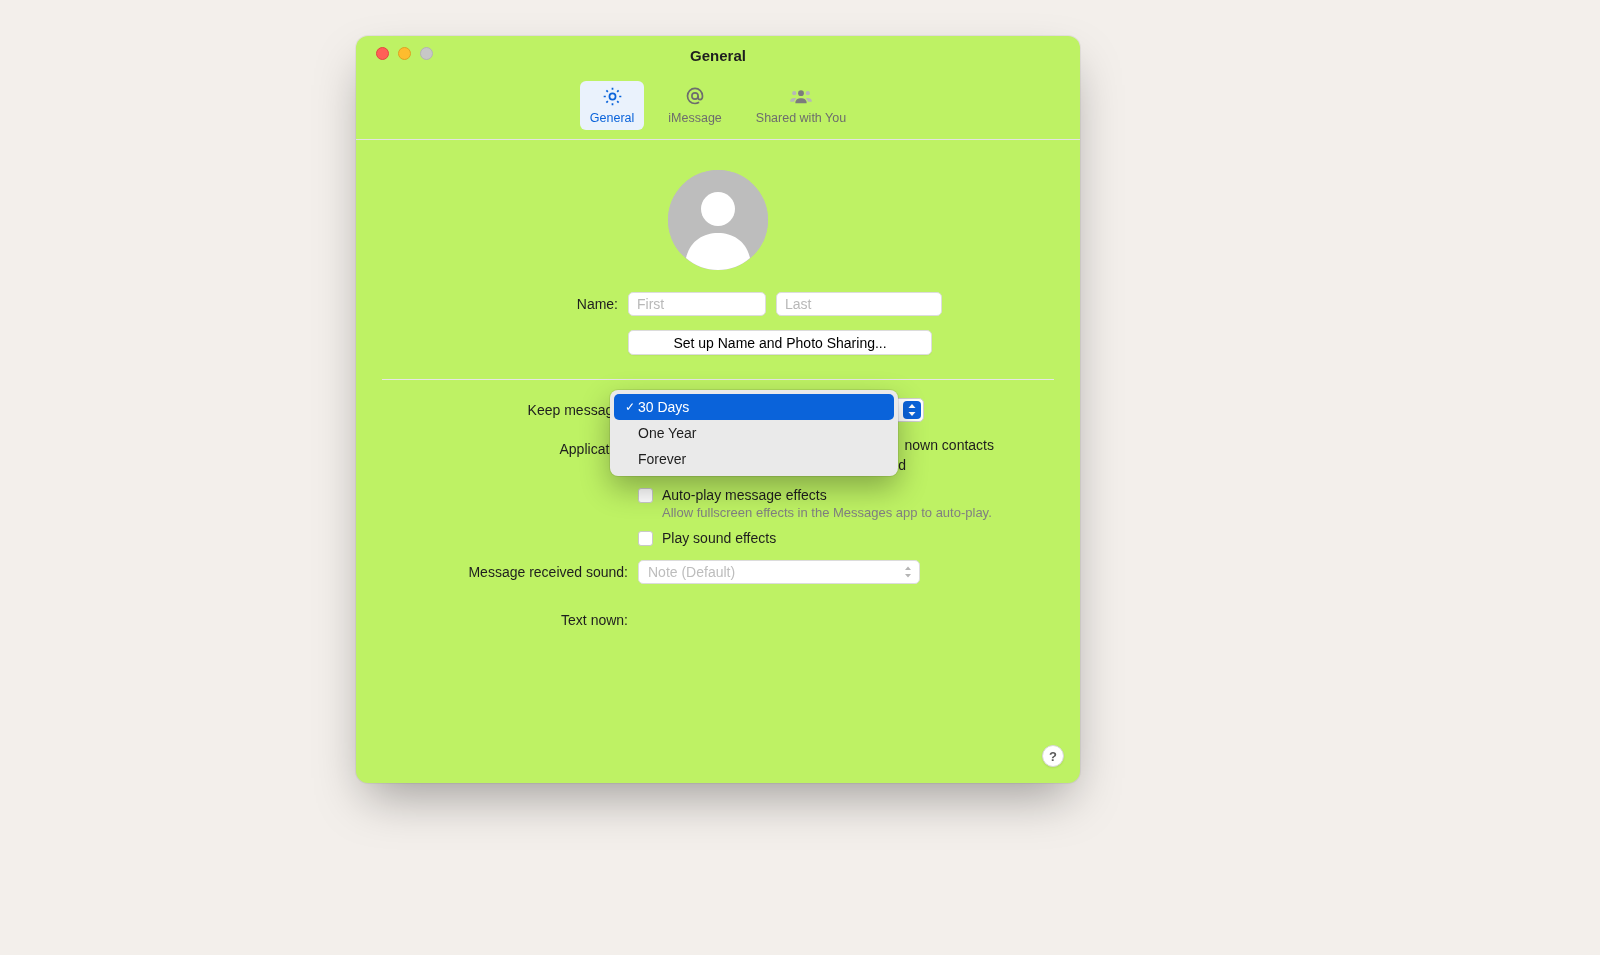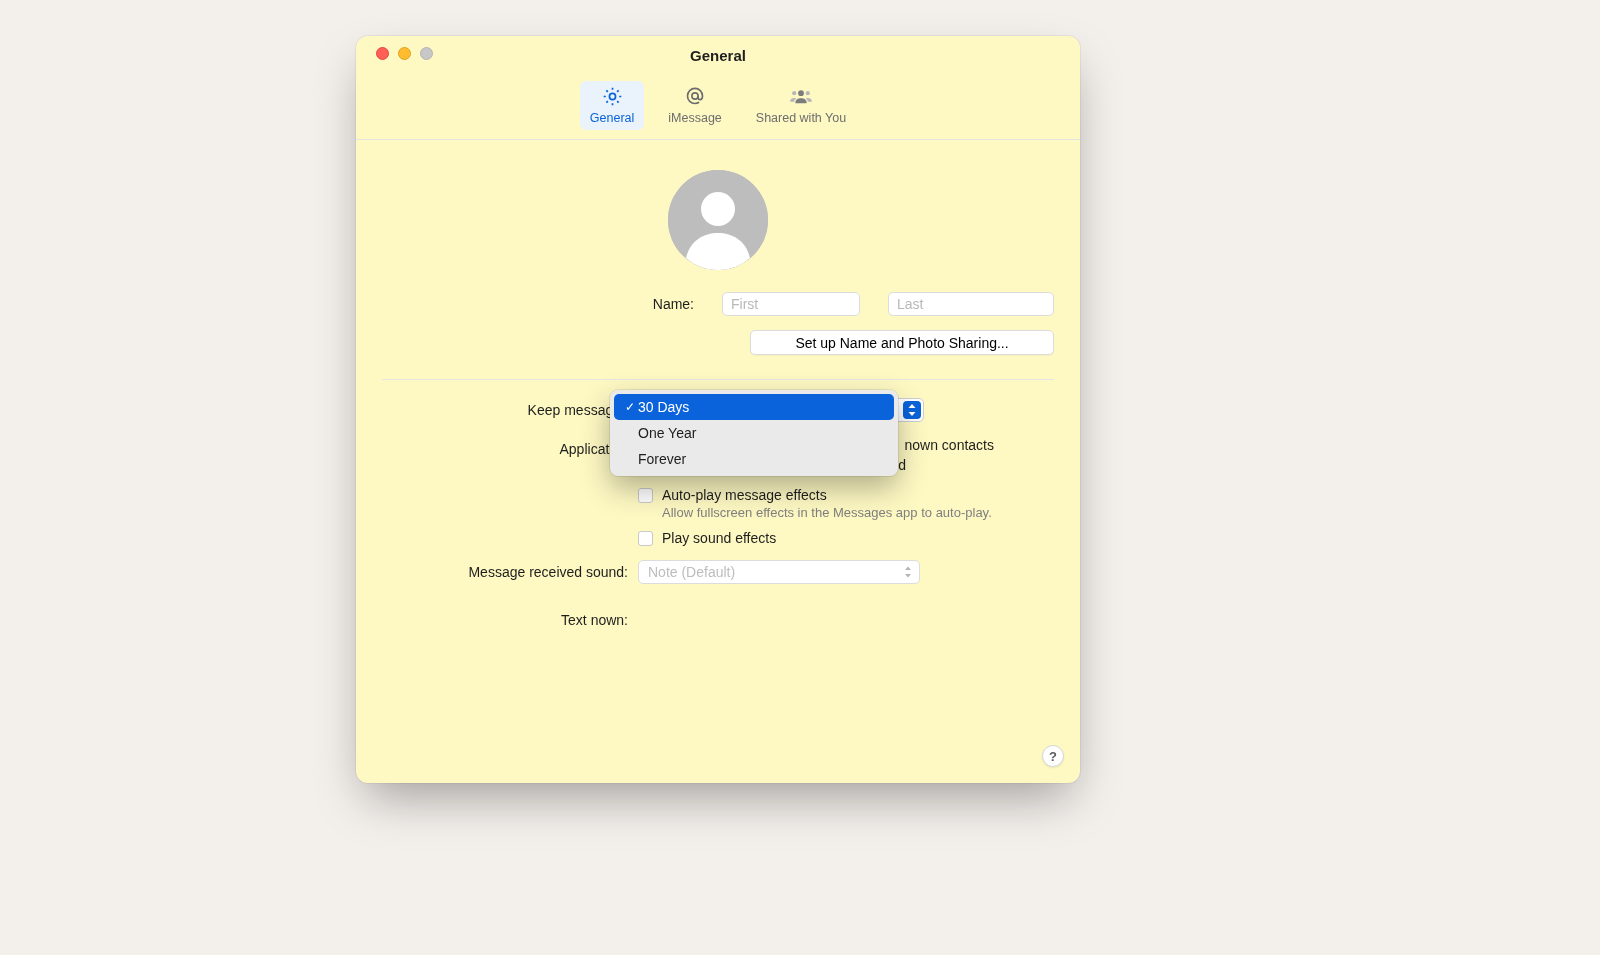--- a/index.html
+++ b/index.html
@@ -1,37 +1,37 @@
 <!DOCTYPE html>
 <html><head>
 <meta charset="utf-8">
 <style>
   html,body{margin:0;padding:0;width:1600px;height:955px;background:#f3efeb;font-family:-apple-system,"Helvetica Neue",Helvetica,Arial,sans-serif;font-size:13px;color:#1e1e1e;overflow:hidden}
   *{box-sizing:border-box}
 
-  .window{position:absolute;left:356px;top:36px;width:724px;height:747px;background:#fef9c3;border-radius:12px;box-shadow:0 22px 50px -10px rgba(0,0,0,0.35),0 0 0 1px rgba(0,0,0,0.05)}
+  .window{position:absolute;left:356px;top:36px;width:724px;height:747px;background:#bef264;border-radius:12px;box-shadow:0 22px 50px -10px rgba(0,0,0,0.35),0 0 0 1px rgba(0,0,0,0.05)}
 
   .titlebar{position:relative;height:43px}
   .traffic{position:absolute;left:20px;top:11px;display:flex;gap:9px}
   .tldot{width:13px;height:13px;border-radius:50%}
   .tl-close{background:#ff5f57;border:1px solid #e24640}
   .tl-min{background:#febc2e;border:1px solid #dea023}
   .tl-max{background:#c7c7c7;border:1px solid #b3b3b3}
   .wtitle{text-align:center;font-weight:700;font-size:15px;line-height:20px;padding-top:10px}
 
   .toolbar{display:flex;justify-content:center;gap:14px;padding:2px 0 9px 0;border-bottom:1px solid #e3e3e3}
   .tool{display:flex;flex-direction:column;align-items:center;justify-content:center;gap:4px;padding:4px 10px 5px 10px;border-radius:6px;font-size:12.5px;color:#6d6d6d;cursor:default}
   .tool.sel{background:#eaf2fc;color:#0a63da}
   .tool .ticon{width:24px;height:22px;display:flex;align-items:center;justify-content:center}
 
   .content{padding:30px 26px 0 26px}
   .avatar-wrap{display:flex;justify-content:center;margin-bottom:22px}
   .avatar{width:100px;height:100px;border-radius:50%;background:#bdbdbd;display:flex;align-items:center;justify-content:center}
 
-  .form-row{display:flex;align-items:center;justify-content:flex-end;gap:28px;margin-bottom:14px}
+  .form-row{display:flex;align-items:center;justify-content:flex-start;gap:10px;margin-bottom:14px}
   .form-row .lbl{width:236px;text-align:right;font-size:14px}
   .txtin{height:24px;border:1px solid #dcdcdc;border-radius:5px;background:#fff;padding:0 8px;font-size:14px;color:#000}
   .txtin::placeholder{color:#b8b8b8}
 
   .btn{height:25px;padding:0 12px;border:1px solid #dcdcdc;border-radius:5px;background:#fff;font-size:14px;cursor:default;box-shadow:0 1px 1px rgba(0,0,0,0.04)}
 
   .hr{height:1px;background:#e6e6e6;margin:24px 0 0 0}
 
   .row2{display:flex;align-items:flex-start;padding-top:18px}
   .lblcol{width:246px;text-align:right;font-size:14px;padding-top:4px}

